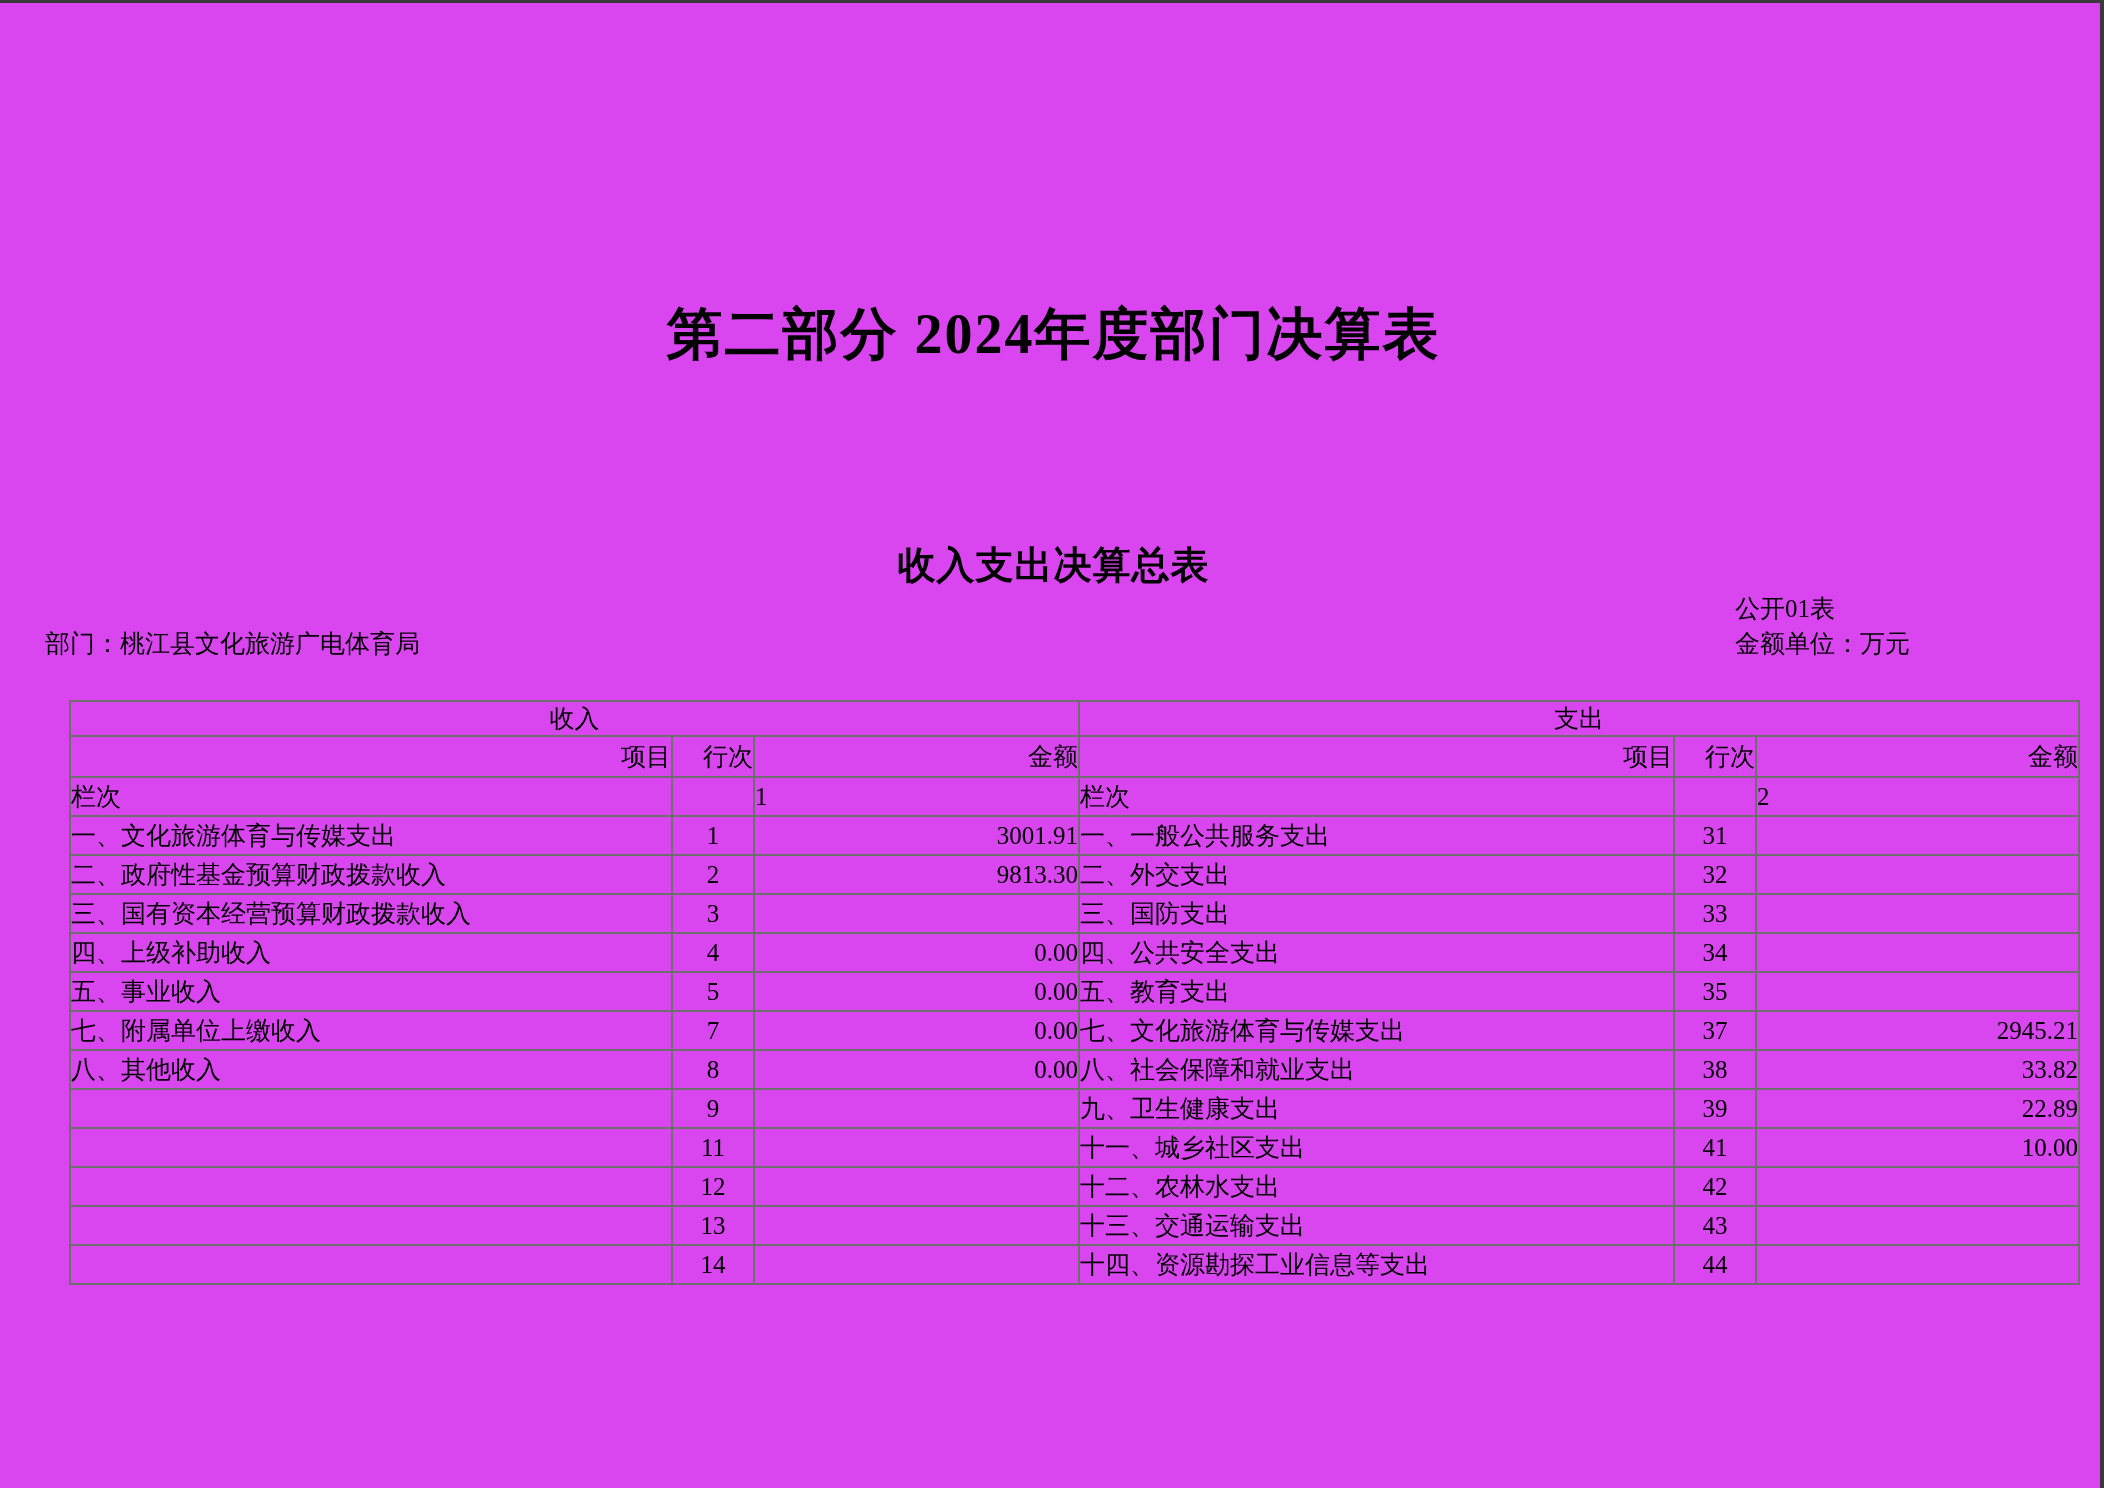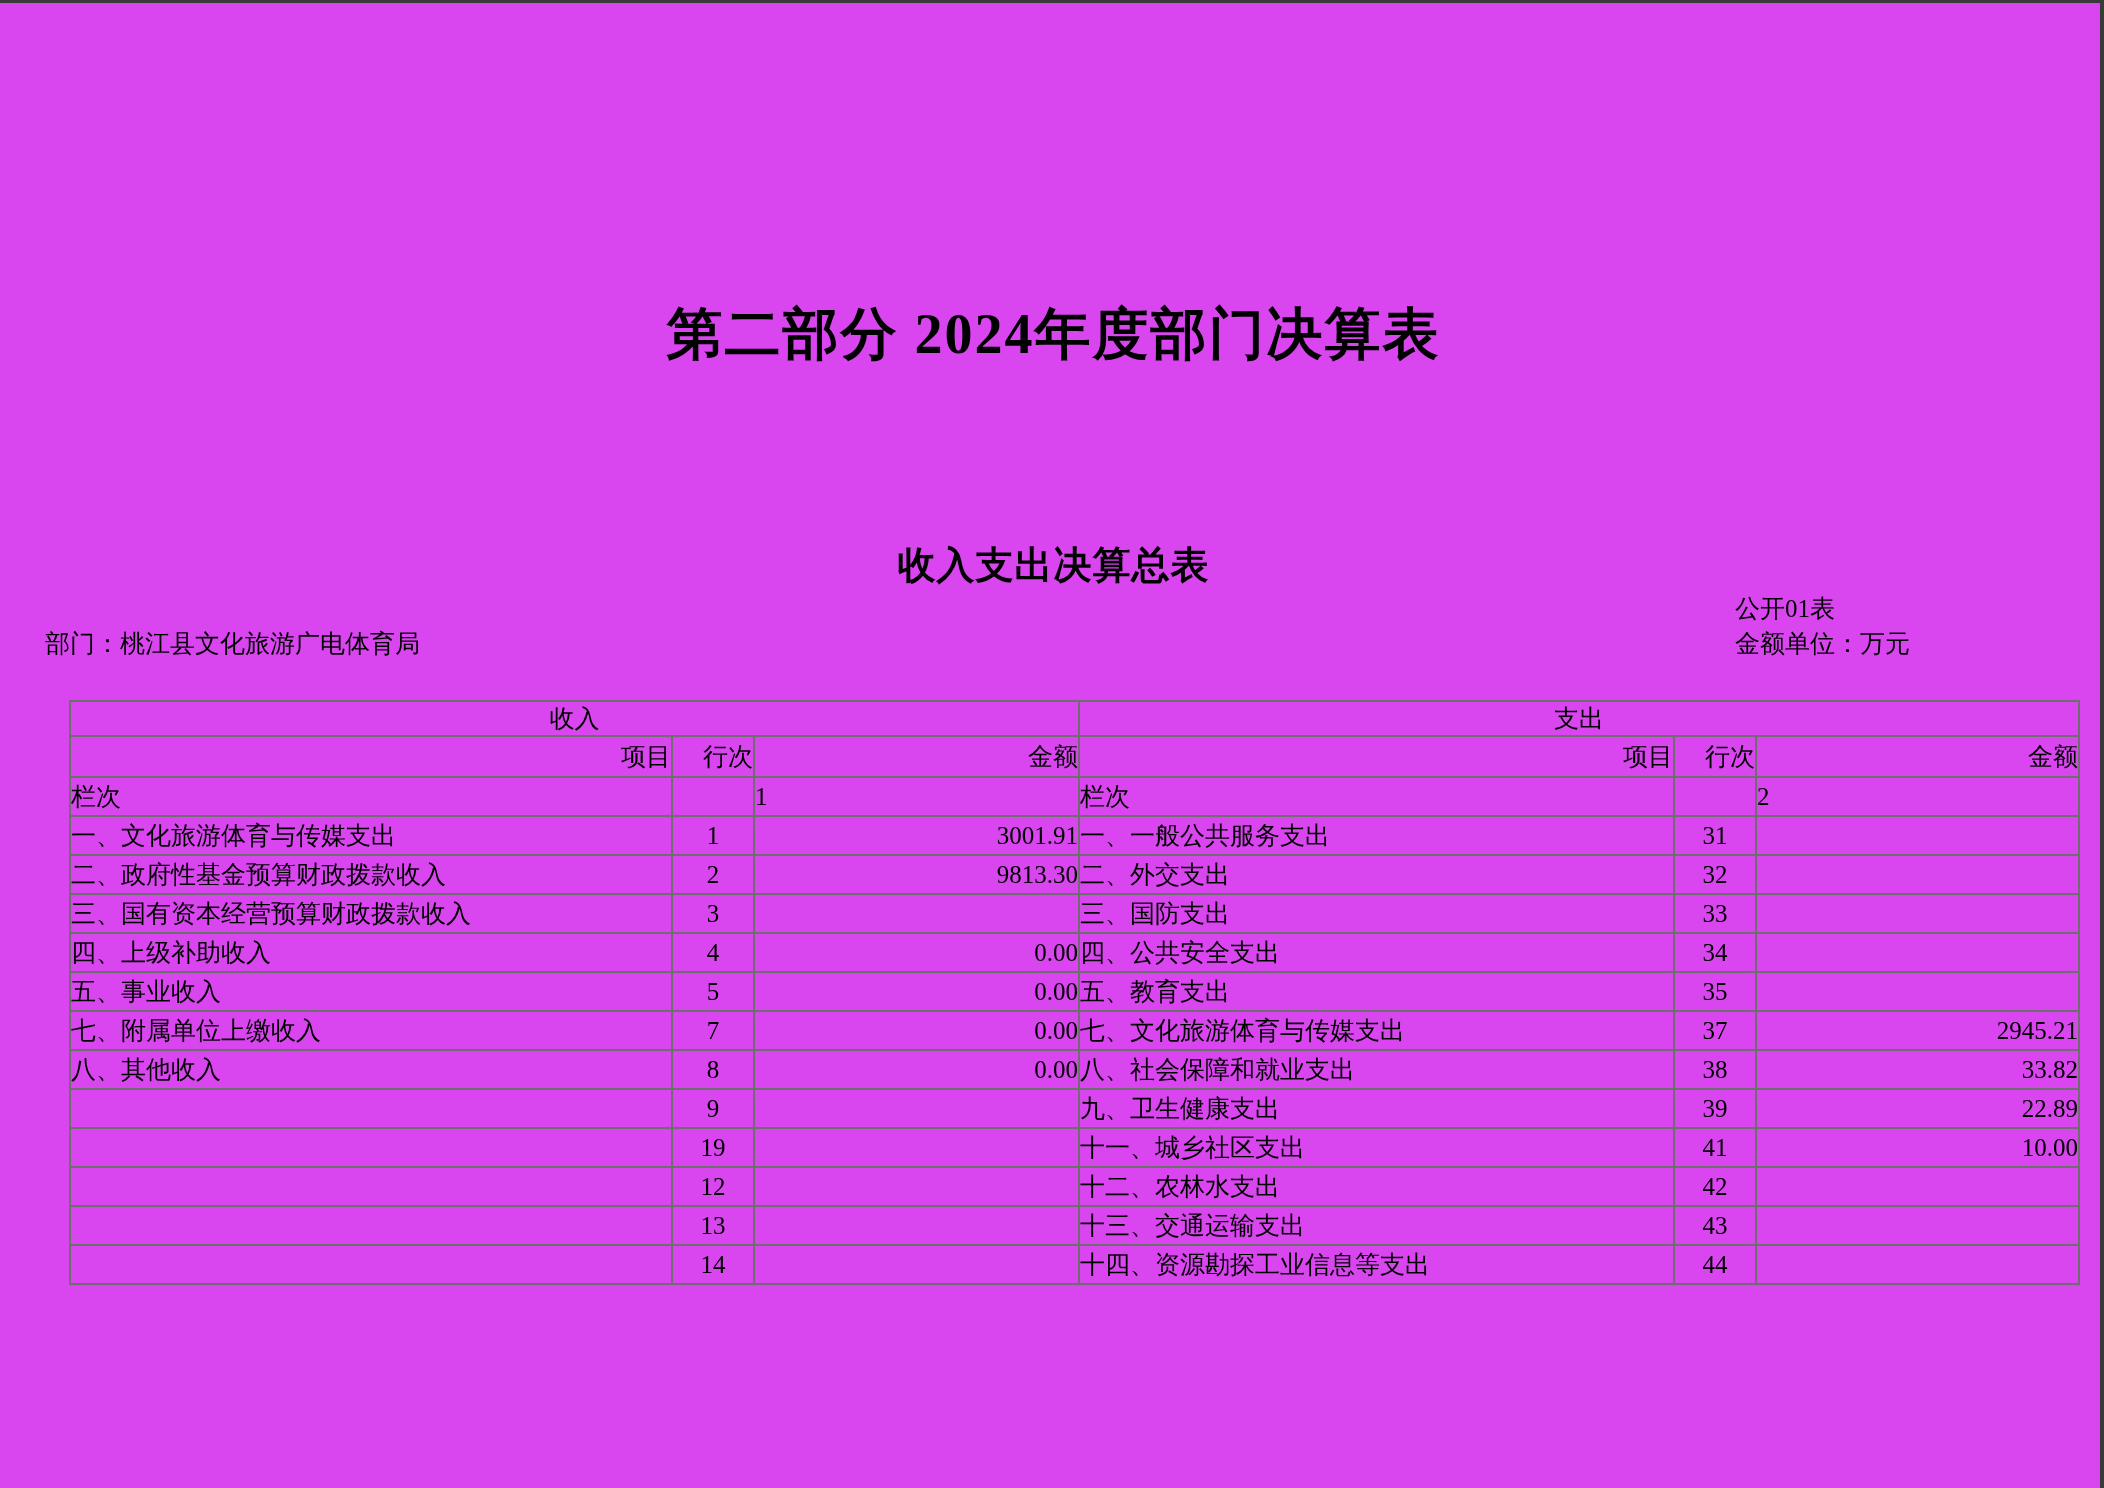--- a/index.html
+++ b/index.html
@@ -168,21 +168,21 @@
         <tr class="data-row">
           <td class="c-item"></td>
           <td class="c-no">9</td>
           <td class="c-amt"></td>
           <td class="c-item">九、卫生健康支出</td>
           <td class="c-no">39</td>
           <td class="c-amt">22.89</td>
         </tr>
         <tr class="data-row">
           <td class="c-item"></td>
-          <td class="c-no">19</td>
+          <td class="c-no">11</td>
           <td class="c-amt"></td>
           <td class="c-item">十一、城乡社区支出</td>
           <td class="c-no">41</td>
           <td class="c-amt">10.00</td>
         </tr>
         <tr class="data-row">
           <td class="c-item"></td>
           <td class="c-no">12</td>
           <td class="c-amt"></td>
           <td class="c-item">十二、农林水支出</td>

